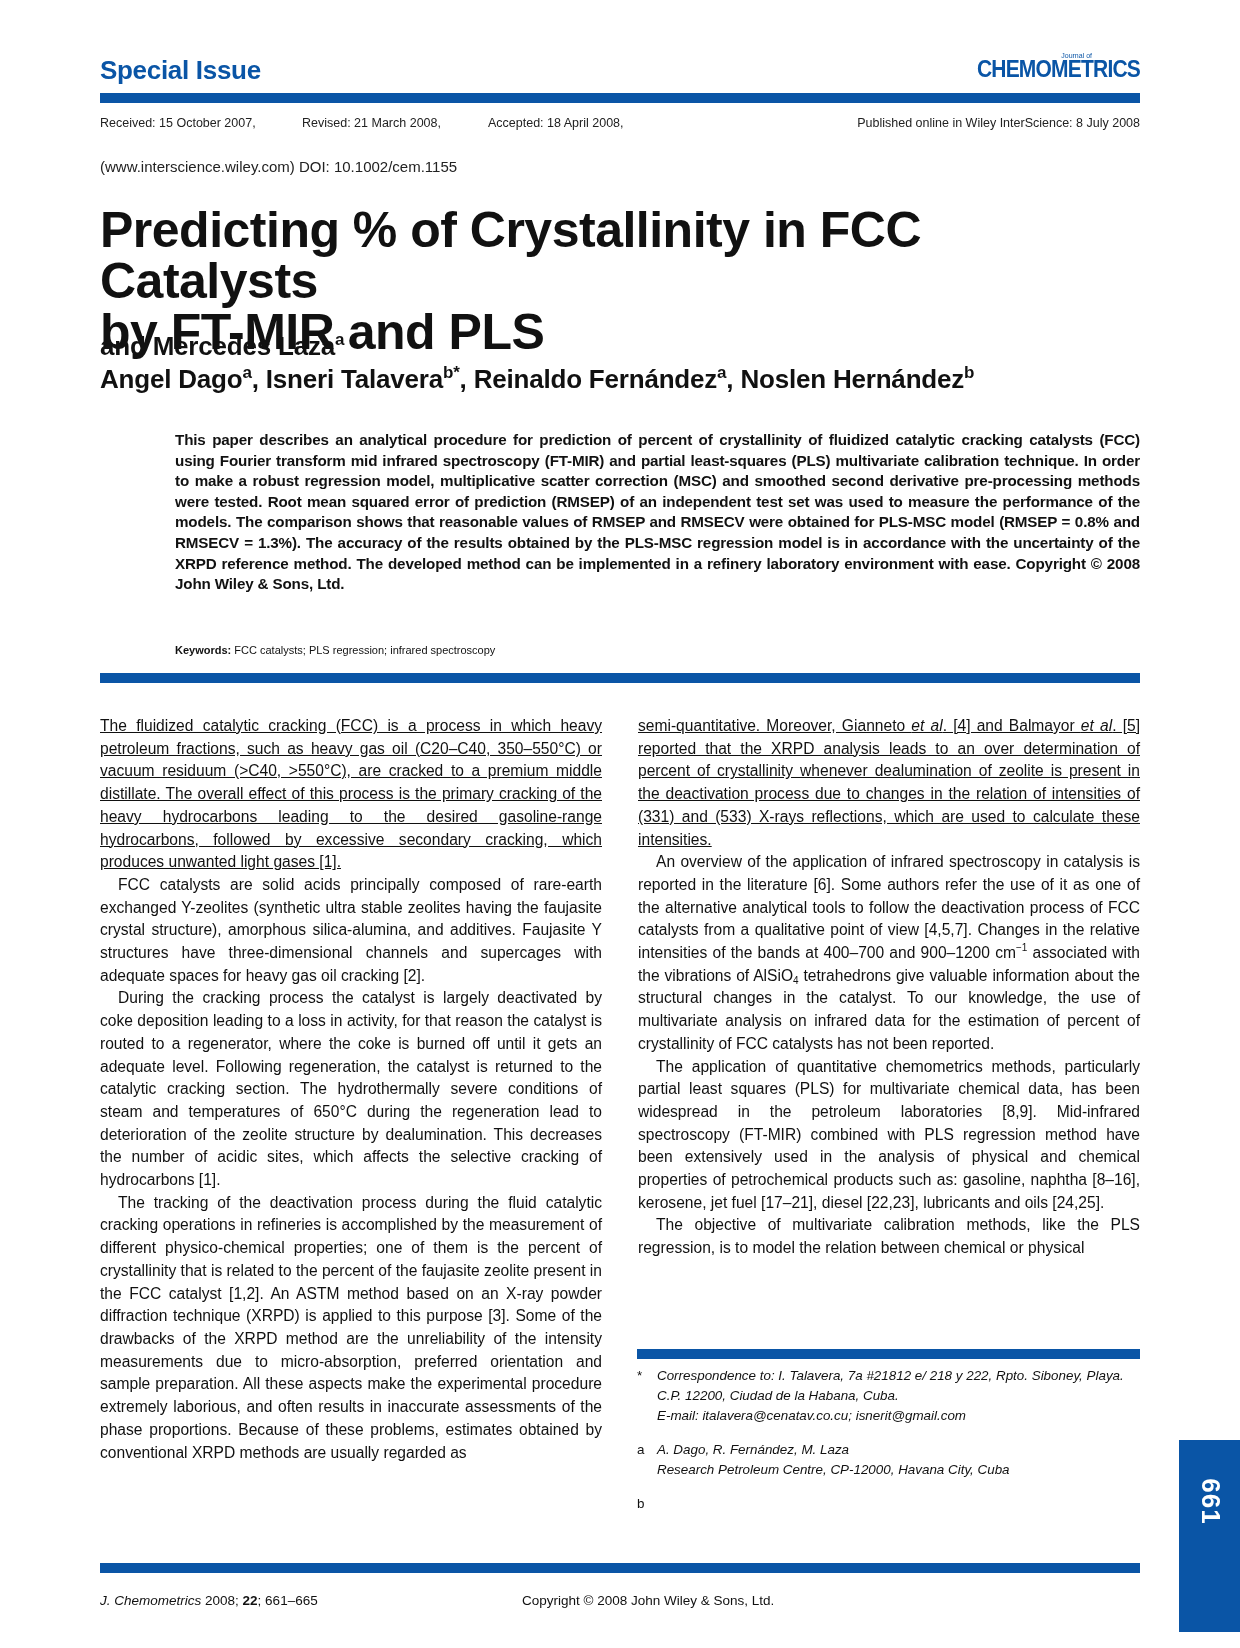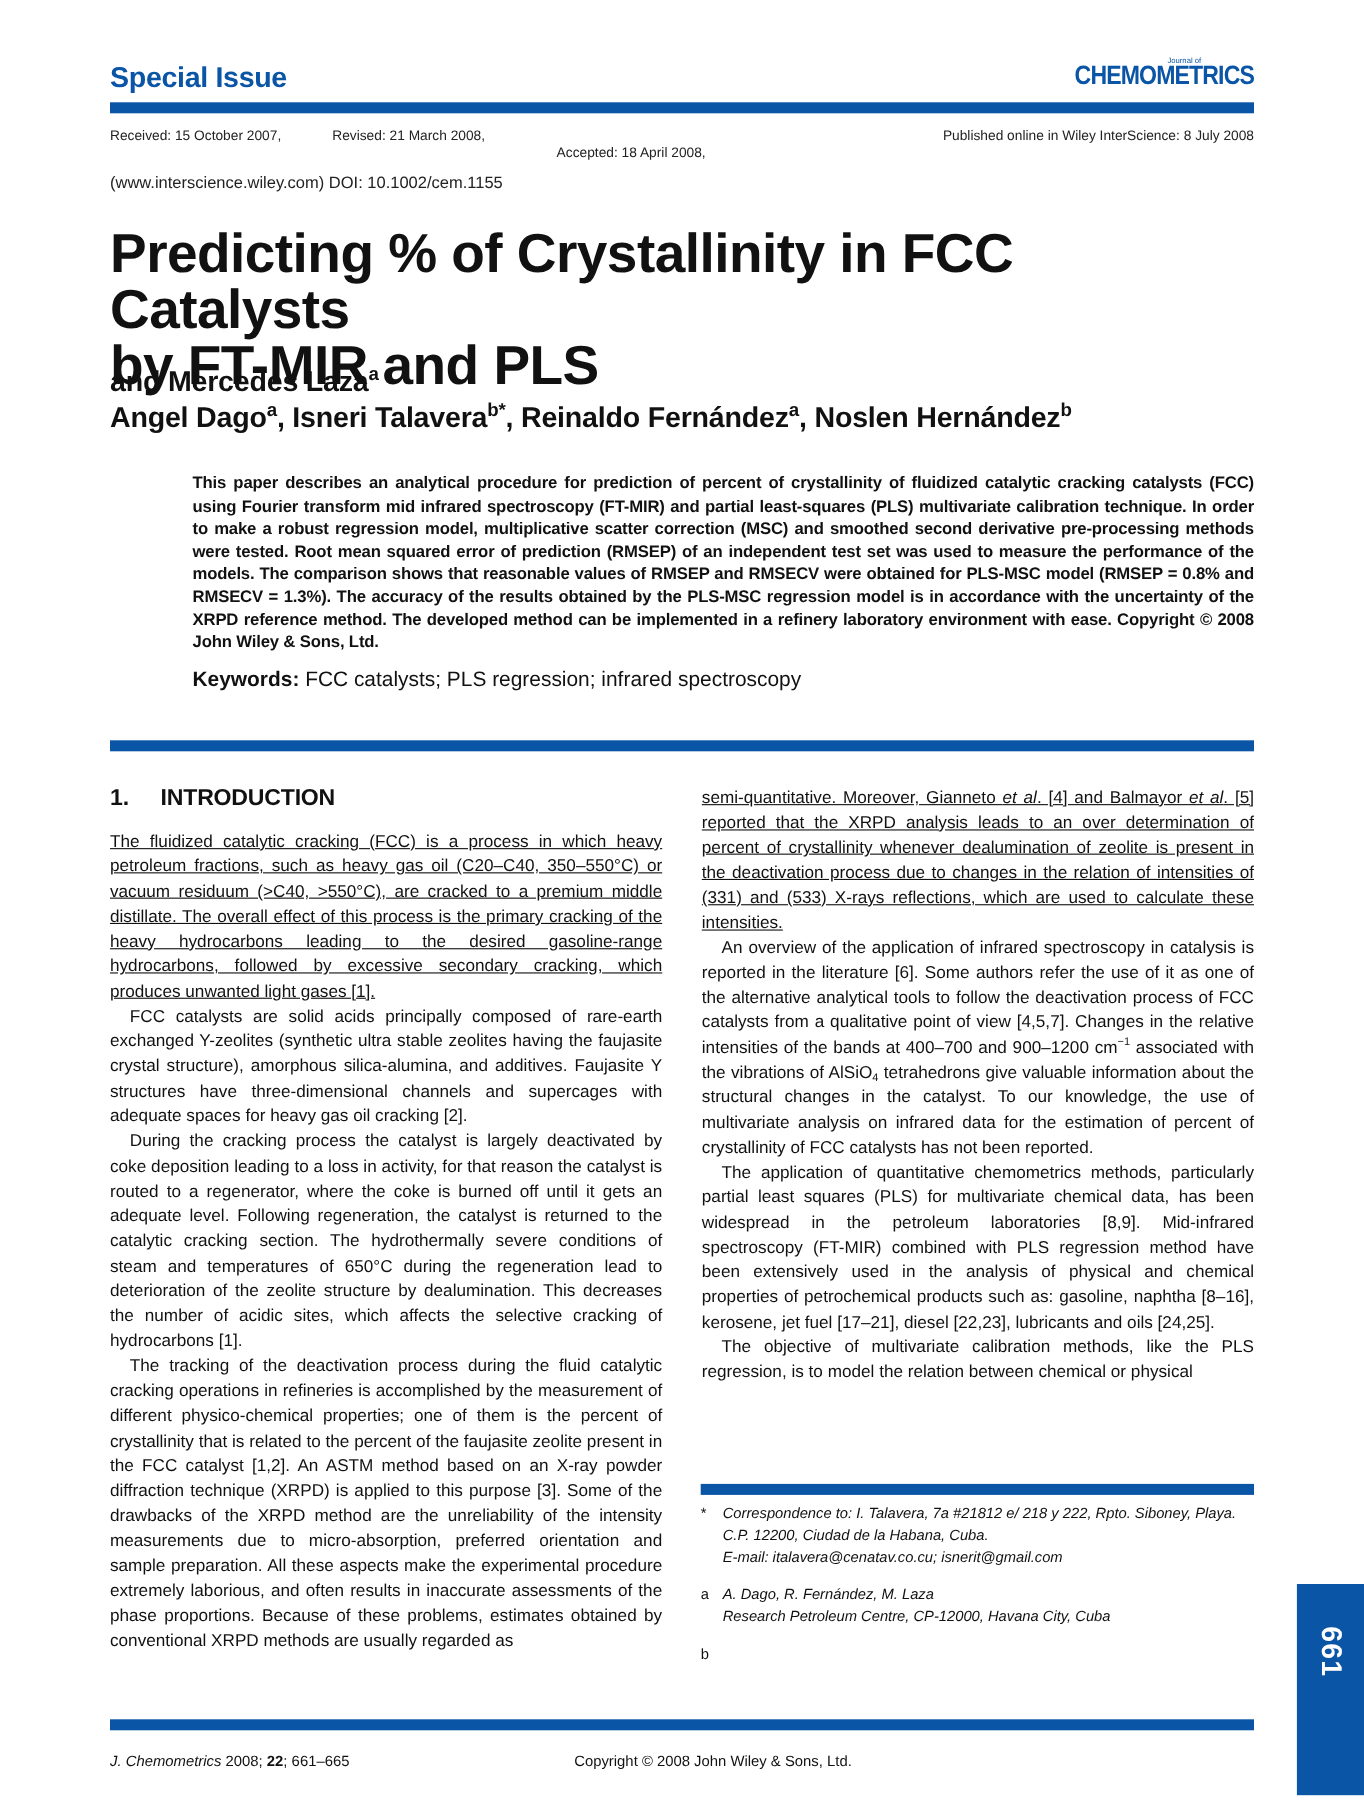--- a/index.html
+++ b/index.html
@@ -16,21 +16,21 @@
   .dates { top: 116px; left: 100px; width: 1040px; font-size: 12.5px; color: #222; height: 18px; }
   .dates span { position: absolute; top: 0; white-space: nowrap; }
 
   .doi { left: 100px; top: 158px; font-size: 15px; color: #222; }
 
   .title { left: 100px; top: 205px; width: 1040px; font-size: 50px; font-weight: bold; line-height: 51px; letter-spacing: -0.5px; }
   .authors { left: 100px; top: 330px; width: 1040px; font-size: 26px; font-weight: bold; line-height: 33px; letter-spacing: -0.2px; }
   .authors sup { font-size: 17px; line-height: 0; vertical-align: 10px; }
 
   .abstract { left: 175px; top: 430px; width: 965px; font-size: 15.2px; font-weight: bold; line-height: 20.6px; text-align: justify; letter-spacing: -0.15px; }
-  .keywords { left: 175px; top: 608px; font-size: 19px; }
+  .keywords { left: 175px; top: 644px; font-size: 11px; }
   .keywords b { font-weight: bold; }
 
   .col { position: absolute; width: 502px; font-size: 15.6px; line-height: 22.7px; text-align: justify; color: #111; }
   .col p { margin: 0; text-indent: 18px; }
   .col p.noindent { text-indent: 0; text-decoration: underline; }
   .h1 { font-size: 21px; font-weight: bold; margin: 0 0 17px 0; letter-spacing: -0.2px; }
   .h1 .num { display: inline-block; width: 46px; }
   sub { font-size: 10px; vertical-align: -3px; line-height: 0; }
   sup.s { font-size: 10px; vertical-align: 7px; line-height: 0; }
 
@@ -52,21 +52,21 @@
 <div class="abs special">Special Issue</div>
 <div class="abs logo">
   <div class="small">Journal of</div>
   <div class="big">CHEMOMETRICS</div>
 </div>
 <div class="bar" style="left:100px; top:93px; width:1040px; height:10px;"></div>
 
 <div class="abs dates">
   <span style="left:0;">Received: 15 October 2007,</span>
   <span style="left:202px;">Revised: 21 March 2008,</span>
-  <span style="left:406px;margin-top:16px;">Accepted: 18 April 2008,</span>
+  <span style="left:388px;">Accepted: 18 April 2008,</span>
   <span style="right:0;text-align:center;">Published online in Wiley InterScience: 8 July 2008</span>
 </div>
 
 <div class="abs doi">(www.interscience.wiley.com) DOI: 10.1002/cem.1155</div>
 
 <div class="abs title">
   <div>Predicting % of Crystallinity in FCC Catalysts</div>
   <div>by FT-MIR and PLS</div>
 </div>
 
@@ -80,23 +80,20 @@
 </div>
 
 <div class="abs abstract">This paper describes an analytical procedure for prediction of percent of crystallinity of fluidized catalytic cracking catalysts (FCC) using Fourier transform mid infrared spectroscopy (FT-MIR) and partial least-squares (PLS) multivariate calibration technique. In order to make a robust regression model, multiplicative scatter correction (MSC) and smoothed second derivative pre-processing methods were tested. Root mean squared error of prediction (RMSEP) of an independent test set was used to measure the performance of the models. The comparison shows that reasonable values of RMSEP and RMSECV were obtained for PLS-MSC model (RMSEP = 0.8% and RMSECV = 1.3%). The accuracy of the results obtained by the PLS-MSC regression model is in accordance with the uncertainty of the XRPD reference method. The developed method can be implemented in a refinery laboratory environment with ease. Copyright © 2008 John Wiley &amp; Sons, Ltd.</div>
 <div class="abs keywords">
   <b>Keywords:</b>
   <span>FCC catalysts; PLS regression; infrared spectroscopy</span>
 </div>
 <div class="bar" style="left:100px; top:673px; width:1040px; height:10px;"></div>
 
 <div class="col" style="left:100px; top:715px;">
-  <div class="h1">
-    <span class="num">1.</span><span>INTRODUCTION</span>
-  </div>
   <p class="noindent">The fluidized catalytic cracking (FCC) is a process in which heavy petroleum fractions, such as heavy gas oil (C20–C40, 350–550°C) or vacuum residuum (&gt;C40, &gt;550°C), are cracked to a premium middle distillate. The overall effect of this process is the primary cracking of the heavy hydrocarbons leading to the desired gasoline-range hydrocarbons, followed by excessive secondary cracking, which produces unwanted light gases [1].</p>
   <p>FCC catalysts are solid acids principally composed of rare-earth exchanged Y-zeolites (synthetic ultra stable zeolites having the faujasite crystal structure), amorphous silica-alumina, and additives. Faujasite Y structures have three-dimensional channels and supercages with adequate spaces for heavy gas oil cracking [2].</p>
   <p>During the cracking process the catalyst is largely deactivated by coke deposition leading to a loss in activity, for that reason the catalyst is routed to a regenerator, where the coke is burned off until it gets an adequate level. Following regeneration, the catalyst is returned to the catalytic cracking section. The hydrothermally severe conditions of steam and temperatures of 650°C during the regeneration lead to deterioration of the zeolite structure by dealumination. This decreases the number of acidic sites, which affects the selective cracking of hydrocarbons [1].</p>
   <p>The tracking of the deactivation process during the fluid catalytic cracking operations in refineries is accomplished by the measurement of different physico-chemical properties; one of them is the percent of crystallinity that is related to the percent of the faujasite zeolite present in the FCC catalyst [1,2]. An ASTM method based on an X-ray powder diffraction technique (XRPD) is applied to this purpose [3]. Some of the drawbacks of the XRPD method are the unreliability of the intensity measurements due to micro-absorption, preferred orientation and sample preparation. All these aspects make the experimental procedure extremely laborious, and often results in inaccurate assessments of the phase proportions. Because of these problems, estimates obtained by conventional XRPD methods are usually regarded as</p>
 </div>
 
 <div class="col" style="left:638px; top:715px;">
   <p class="noindent"><span>semi-quantitative. Moreover, Gianneto </span><i>et al</i><span>. [4] and Balmayor </span><i>et al</i><span>. [5] reported that the XRPD analysis leads to an over determination of percent of crystallinity whenever dealumination of zeolite is present in the deactivation process due to changes in the relation of intensities of (331) and (533) X-rays reflections, which are used to calculate these intensities.</span></p>
   <p><span>An overview of the application of infrared spectroscopy in catalysis is reported in the literature [6]. Some authors refer the use of it as one of the alternative analytical tools to follow the deactivation process of FCC catalysts from a qualitative point of view [4,5,7]. Changes in the relative intensities of the bands at 400–700 and 900–1200 cm</span><sup class="s">−1</sup><span> associated with the vibrations of AlSiO</span><sub>4</sub><span> tetrahedrons give valuable information about the structural changes in the catalyst. To our knowledge, the use of multivariate analysis on infrared data for the estimation of percent of crystallinity of FCC catalysts has not been reported.</span></p>
   <p>The application of quantitative chemometrics methods, particularly partial least squares (PLS) for multivariate chemical data, has been widespread in the petroleum laboratories [8,9]. Mid-infrared spectroscopy (FT-MIR) combined with PLS regression method have been extensively used in the analysis of physical and chemical properties of petrochemical products such as: gasoline, naphtha [8–16], kerosene, jet fuel [17–21], diesel [22,23], lubricants and oils [24,25].</p>

